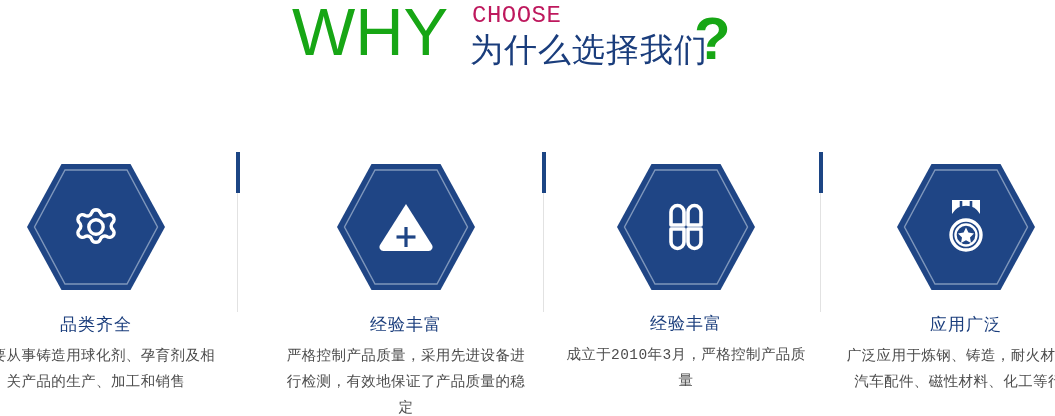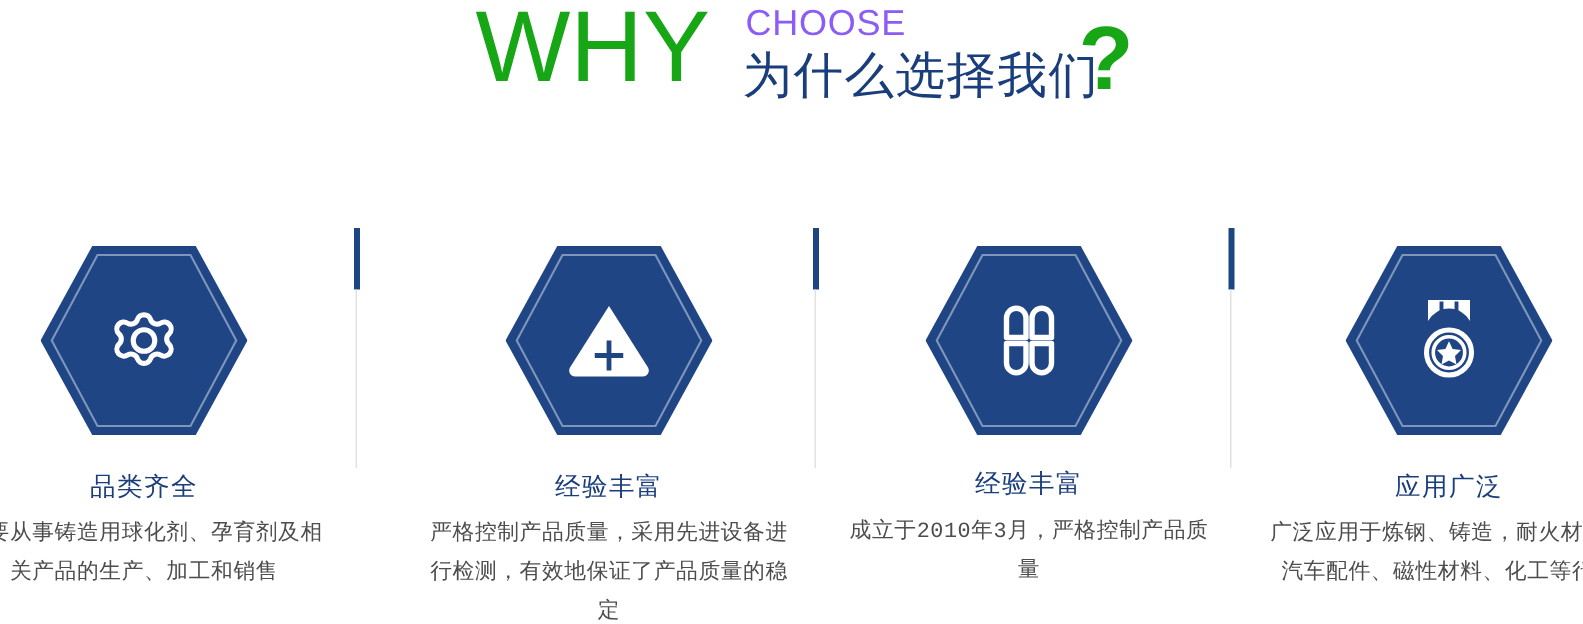--- a/index.html
+++ b/index.html
@@ -23,21 +23,21 @@
   #header {
     position: absolute;
     left: 0;
     top: 0;
     width: 1055px;
     height: 92px;
   }
 
   #header-inner {
     position: absolute;
-    left: 317px;
+    left: 292px;
     top: 0;
     width: 460px;
     height: 92px;
   }
 
   .hdr-why {
     position: absolute;
     left: 0;
     top: -4px;
     font-size: 67px;
@@ -49,23 +49,24 @@
     white-space: nowrap;
   }
 
   .hdr-choose {
     position: absolute;
     left: 180px;
     top: 2px;
     font-size: 24px;
     line-height: 27px;
     letter-spacing: 0.5px;
-    color: #8b5cf6;
+    color: #be185d;
     font-weight: 400;
     white-space: nowrap;
+    font-family: Liberation Mono, monospace;
   }
 
   .hdr-cn {
     position: absolute;
     left: 178px;
     top: 30px;
     font-size: 33px;
     line-height: 40px;
     letter-spacing: 1px;
     color: #1a3d7c;

